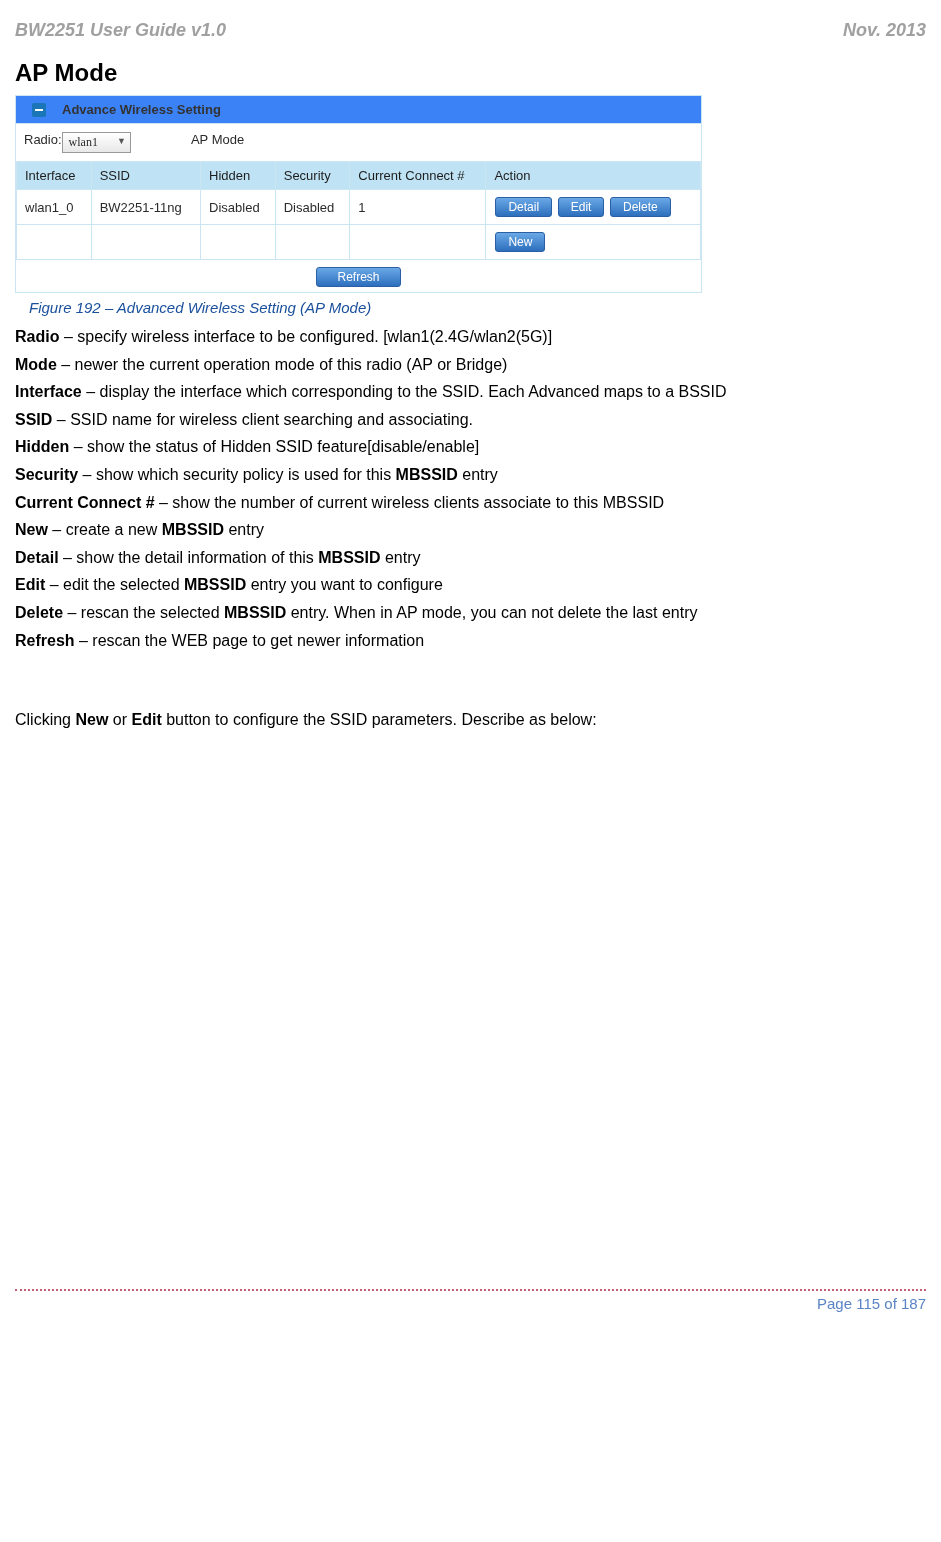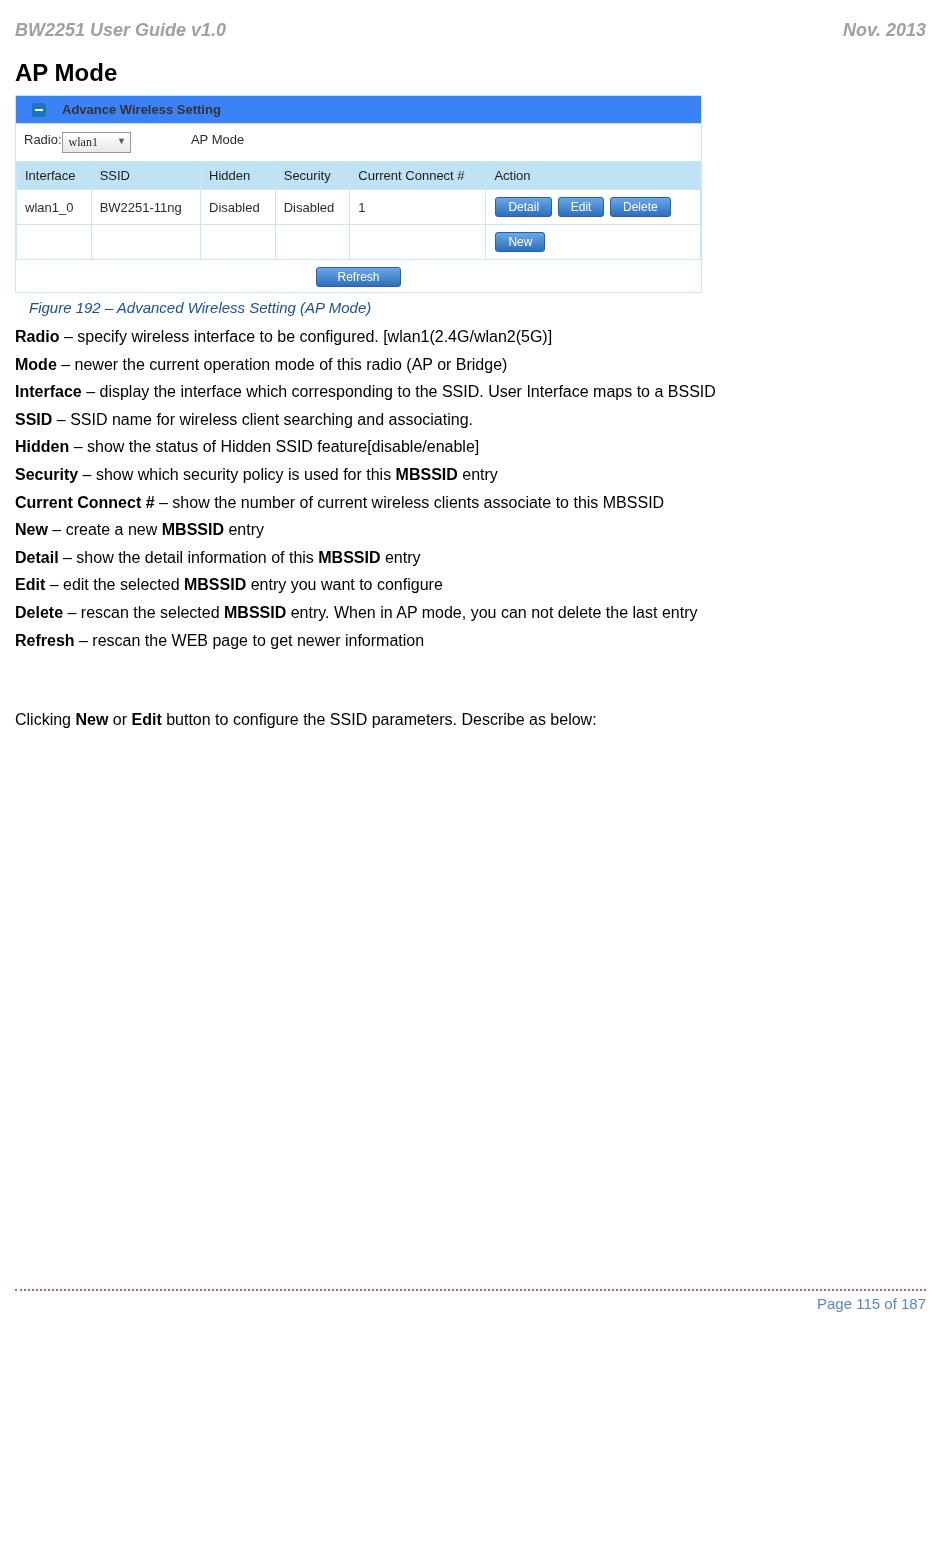--- a/index.html
+++ b/index.html
@@ -201,21 +201,21 @@
     </table>
   <div class="refresh-row">
     <span class="btn" style="padding:2px 20px">Refresh</span>
   </div>
 </div>
 
 <div class="figure-caption">Figure 192 – Advanced Wireless Setting (AP Mode)</div>
 
 <div class="def-line"><b>Radio</b><span> – specify wireless interface to be configured. [wlan1(2.4G/wlan2(5G)]</span></div>
 <div class="def-line"><b>Mode</b><span> – newer the current operation mode of this radio (AP or Bridge)</span></div>
-<div class="def-line"><b>Interface</b><span> – display the interface which corresponding to the SSID. User Interface maps to a BSSID</span></div>
+<div class="def-line"><b>Interface</b><span> – display the interface which corresponding to the SSID. Each Advanced maps to a BSSID</span></div>
 <div class="def-line"><b>SSID</b><span> – SSID name for wireless client searching and associating.</span></div>
 <div class="def-line"><b>Hidden</b><span> – show the status of Hidden SSID feature[disable/enable]</span></div>
 
 <div class="def-line"><b>Security</b><span> – show which security policy is used for this </span><b>MBSSID</b><span> entry</span></div>
 <div class="def-line"><b>Current Connect #</b><span> – show the number of current wireless clients associate to  this MBSSID</span></div>
 <div class="def-line"><b>New</b><span> – create a new </span><b>MBSSID</b><span> entry</span></div>
 <div class="def-line"><b>Detail</b><span> – show the detail information of this </span><b>MBSSID</b><span> entry</span></div>
 <div class="def-line"><b>Edit</b><span> – edit the selected </span><b>MBSSID</b><span> entry you want to configure</span></div>
 <div class="def-line"><b>Delete</b><span> – rescan the selected </span><b>MBSSID</b><span> entry. When in AP mode, you can not delete the last entry</span></div>
 <div class="def-line"><b>Refresh</b><span> – rescan the WEB page to get newer information</span></div>

